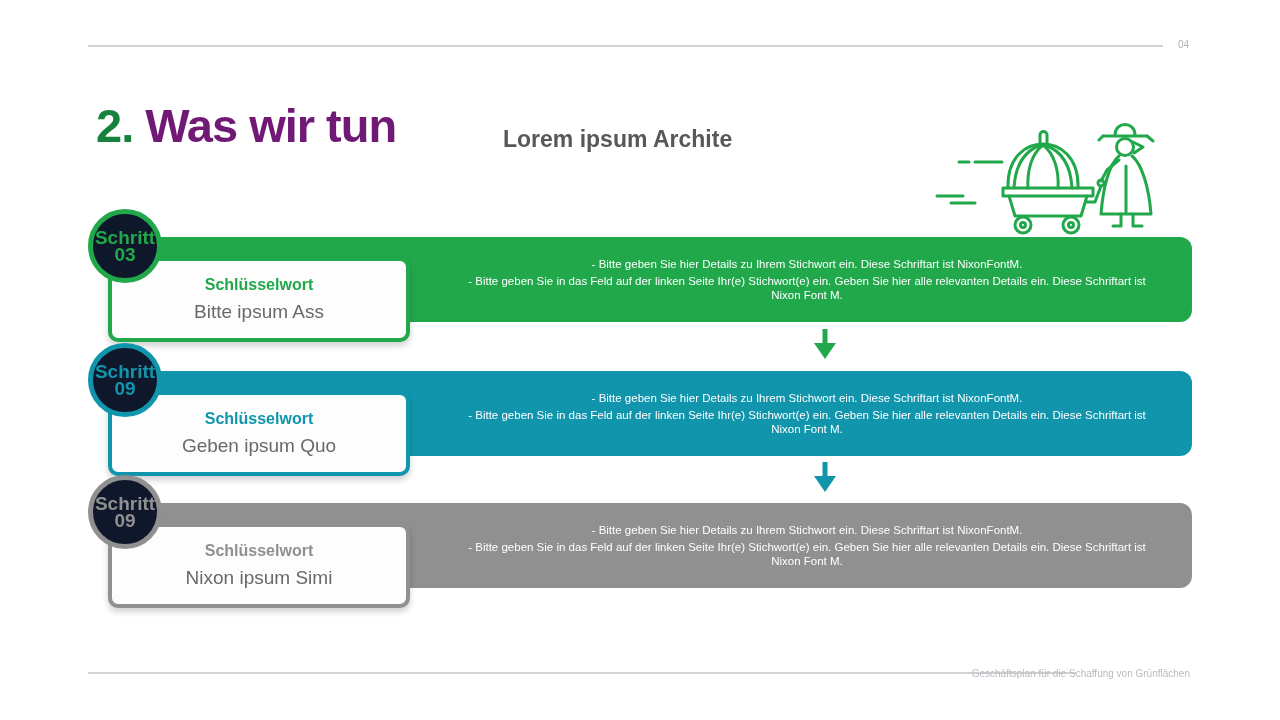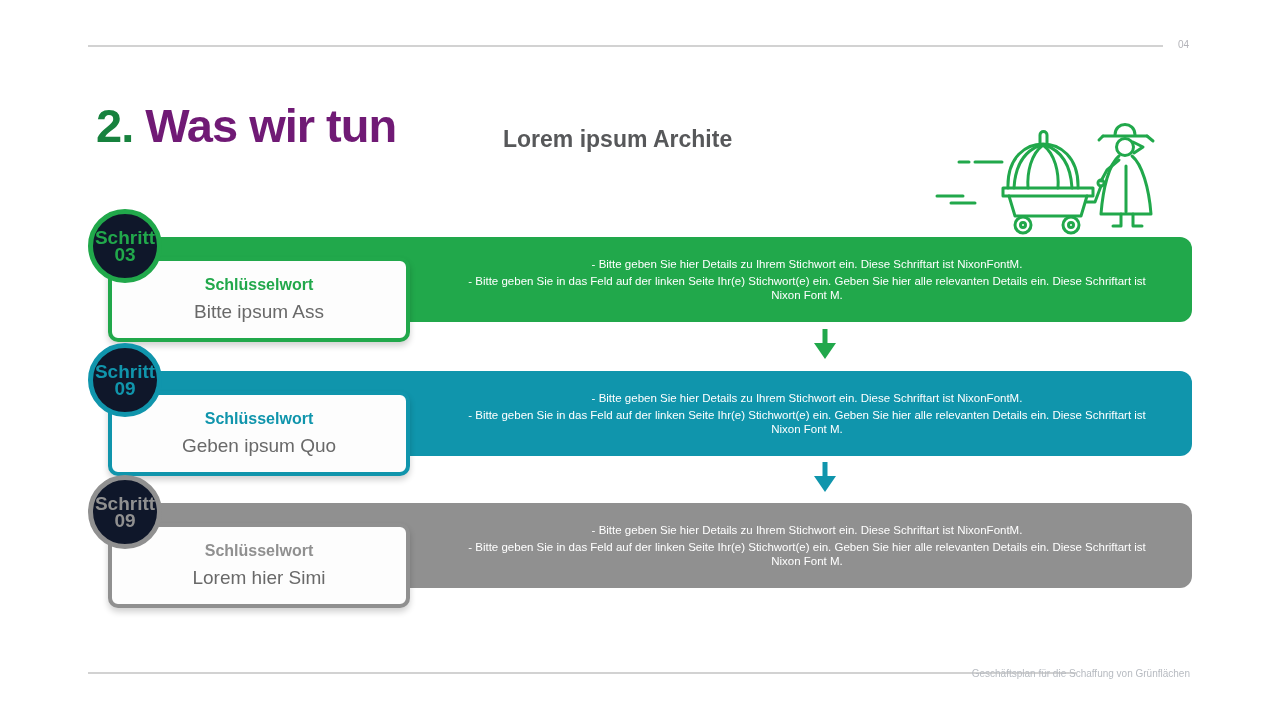--- a/index.html
+++ b/index.html
@@ -137,21 +137,21 @@
     </svg>
   </div>
 
   <div class="step step3">
     <div class="bar" style="background-color: rgb(144, 144, 144);">
       <div class="detail">- Bitte geben Sie hier Details zu Ihrem Stichwort ein. Diese Schriftart ist NixonFontM.</div>
       <div class="detail">- Bitte geben Sie in das Feld auf der linken Seite Ihr(e) Stichwort(e) ein. Geben Sie hier alle relevanten Details ein. Diese Schriftart ist Nixon Font M.</div>
     </div>
     <div class="kwbox" style="border-color: rgb(144, 144, 144);">
       <div class="kw" style="color: rgb(144, 144, 144);">Schlüsselwort</div>
-      <div class="kv">Lorem hier Simi</div>
+      <div class="kv">Nixon ipsum Simi</div>
     </div>
     <div class="badge" style="border-color: rgb(144, 144, 144); color: rgb(144, 144, 144);">
       <span>Schritt</span>
       <span>09</span>
     </div>
   </div>
 
   <div class="rule bottom"></div>
   <div class="footer-caption">Geschäftsplan für die Schaffung von Grünflächen</div>
 

